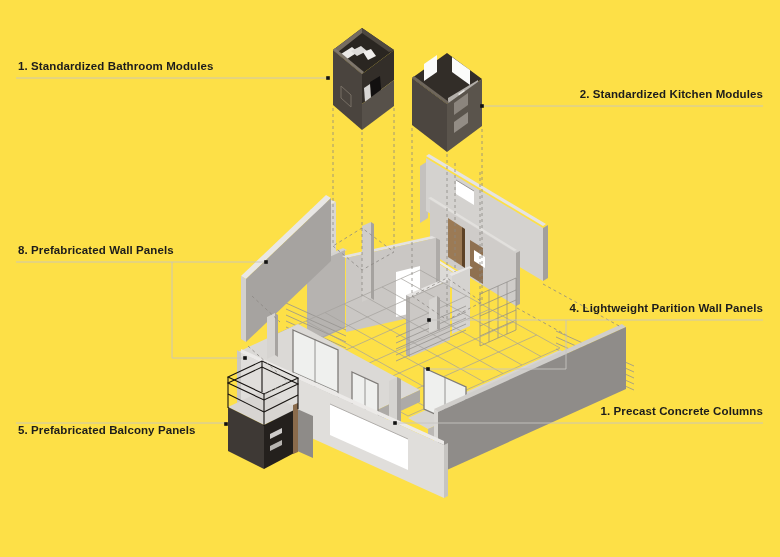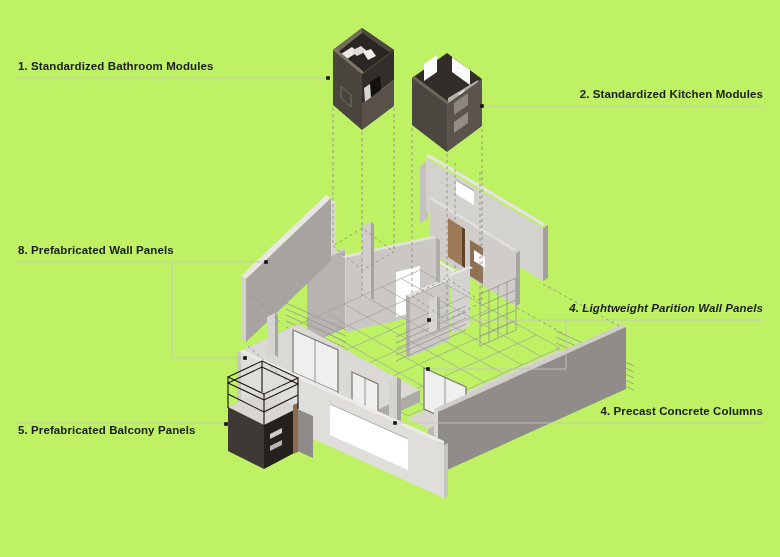--- a/index.html
+++ b/index.html
@@ -1,16 +1,16 @@
 <!DOCTYPE html>
 <html><head>
 <meta charset="utf-8">
 <style>
   html,body{margin:0;padding:0;background:#ffffff;}
-  .stage{position:relative;width:780px;height:557px;background:#bef264;overflow:hidden;
+  .stage{position:relative;width:780px;height:557px;background:#fde047;overflow:hidden;
          font-family:"Liberation Sans",sans-serif;}
   .stage svg{position:absolute;left:0;top:0;}
   .component-label{position:absolute;font-size:11.5px;font-weight:bold;color:#1c1c1c;
          white-space:nowrap;letter-spacing:.1px;z-index:5;}
   .component-label.side-right{text-align:center;}
 </style>
 </head>
 <body>
 
 <div class="stage">
@@ -237,17 +237,17 @@
         <polyline points="16,423 226,423" fill="none" stroke="#c6c4c1" stroke-width="0.9"></polyline>
         <rect x="224.2" y="422.2" width="3.6" height="3.6" fill="#111111"></rect>
         <polyline points="395,423 763,423" fill="none" stroke="#c6c4c1" stroke-width="0.9"></polyline>
         <rect x="393.2" y="421.2" width="3.6" height="3.6" fill="#111111"></rect>
       </g>
 </svg>
 
 <div class="component-label" style="top: 60px; left: 18px; color: rgb(28, 28, 28);"><span>1. Standardized Bathroom Modules</span></div>
 <div class="component-label side-right" style="top: 88px; right: 17px; color: rgb(28, 28, 28);"><span>2. Standardized Kitchen Modules</span></div>
 <div class="component-label" style="top: 244px; left: 18px; color: rgb(28, 28, 28);"><span>8. Prefabricated Wall Panels</span></div>
-<div class="component-label side-right" style="top: 302px; right: 17px; color: rgb(28, 28, 28); font-style: italic;"><span>4. Lightweight Parition Wall Panels</span></div>
+<div class="component-label side-right" style="top: 302px; right: 17px; color: rgb(28, 28, 28);"><span>4. Lightweight Parition Wall Panels</span></div>
 <div class="component-label" style="top: 424px; left: 18px; color: rgb(28, 28, 28);"><span>5. Prefabricated Balcony Panels</span></div>
-<div class="component-label side-right" style="top: 405px; right: 17px; color: rgb(28, 28, 28);"><span>4. Precast Concrete Columns</span></div>
+<div class="component-label side-right" style="top: 405px; right: 17px; color: rgb(28, 28, 28);"><span>1. Precast Concrete Columns</span></div>
 
 </div>
 
 </body></html>

